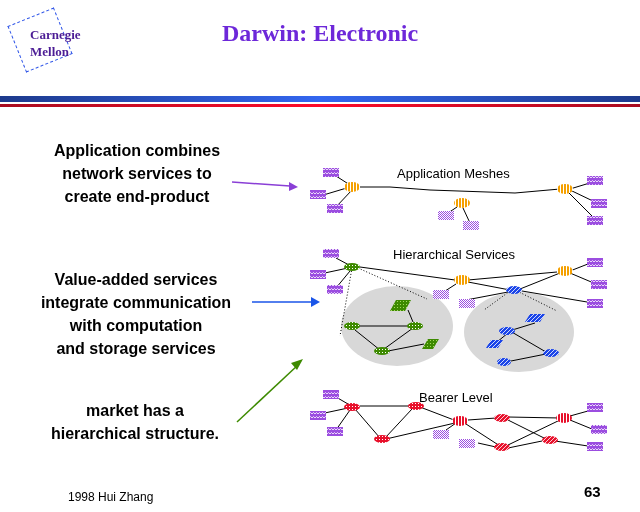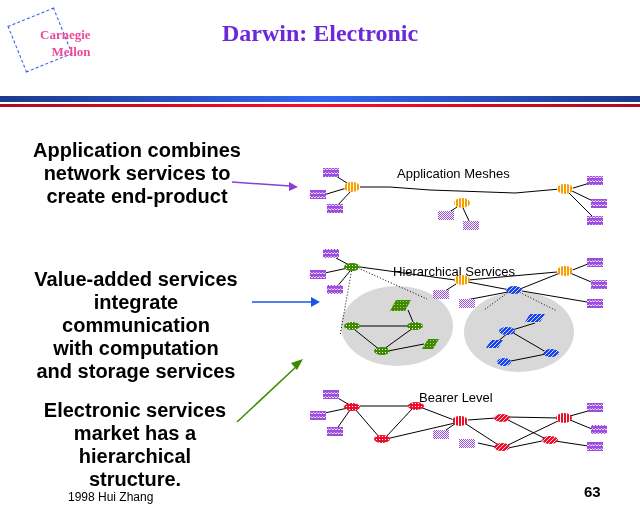--- a/index.html
+++ b/index.html
@@ -1,22 +1,22 @@
 <!DOCTYPE html>
 <html><head>
 <meta charset="utf-8">
 <style>
   html, body { margin:0; padding:0; background:#ffffff; }
   body { width:640px; height:512px; position:relative; overflow:hidden; font-family:"Liberation Sans", sans-serif; }
   .logo-box { position:absolute; left:15px; top:15px; width:48px; height:48px; border:1px dashed #2f55e8; transform:rotate(-22deg); }
-  .logo-text { position:absolute; left:40px; top:26px; font-family:"Liberation Serif", serif; font-weight:bold; font-size:13px; line-height:17px; color:#ec4899;text-align:right; }
+  .logo-text { position:absolute; left:30px; top:26px; font-family:"Liberation Serif", serif; font-weight:bold; font-size:13px; line-height:17px; color:#4c1d95; }
   .title { position:absolute; left:150px; top:18px; width:340px; text-align:center; font-family:"Liberation Serif", serif; font-weight:bold; font-size:24px; line-height:30px; color:#6d28d9; }
   .bar-blue { position:absolute; left:0; top:96px; width:640px; height:6px; background:linear-gradient(90deg,#1d3a8c 0%,#3366f0 50%,#1d3a8c 100%); }
   .bar-red { position:absolute; left:0; top:104px; width:640px; height:3px; background:linear-gradient(90deg,#a80c20 0%,#ff0a2a 50%,#a80c20 100%); }
-  .para { position:absolute; text-align:center; font-weight:bold; font-size:20px; line-height:23px; color:#000; }
+  .para { position:absolute; text-align:center; font-weight:bold; font-size:16px; line-height:23px; color:#000; }
   .p1 { left:30px; top:139px; width:214px; }
   .p2 { left:20px; top:268px; width:232px; }
   .p3 { left:40px; top:399px; width:190px; }
   .footer { position:absolute; left:68px; top:490px; font-size:12px; color:#000; }
   .pagenum { position:absolute; left:584px; top:483px; font-size:15px; font-weight:bold; color:#000; }
   .lbl { position:absolute; font-size:13px; color:#000;text-align:right; }
   svg.diagram { position:absolute; left:0; top:0; }
 </style>
 </head>
 <body>
@@ -39,27 +39,26 @@
   <div>network services to</div>
   <div>create end-product</div>
 </div>
 <div class="para p2">
   <div>Value-added services</div>
   <div>integrate communication</div>
   <div>with computation</div>
   <div>and storage services</div>
 </div>
 <div class="para p3">
-  <div>Electronic services</div>
   <div>market has a</div>
   <div>hierarchical structure.</div>
 </div>
 
 <div class="lbl" style="left:397px;top:166px;">Application Meshes</div>
-<div class="lbl" style="left:393px;top:264px;">Hierarchical Services</div>
+<div class="lbl" style="left:393px;top:247px;">Hierarchical Services</div>
 <div class="lbl" style="left:419px;top:390px;">Bearer Level</div>
 
 <svg class="diagram" width="640" height="512">
   <defs>
     <pattern id="pWave" width="6" height="4" patternUnits="userSpaceOnUse">
       <rect width="6" height="4" fill="#9b4de0"></rect>
       <path d="M0 2 L1.5 0.5 L3 2 L4.5 0.5 L6 2" stroke="#ffffff" stroke-width="0.8" fill="none"></path>
     </pattern>
     <pattern id="pCheck" width="2" height="2" patternUnits="userSpaceOnUse">
       <rect width="2" height="2" fill="#ffffff"></rect>

